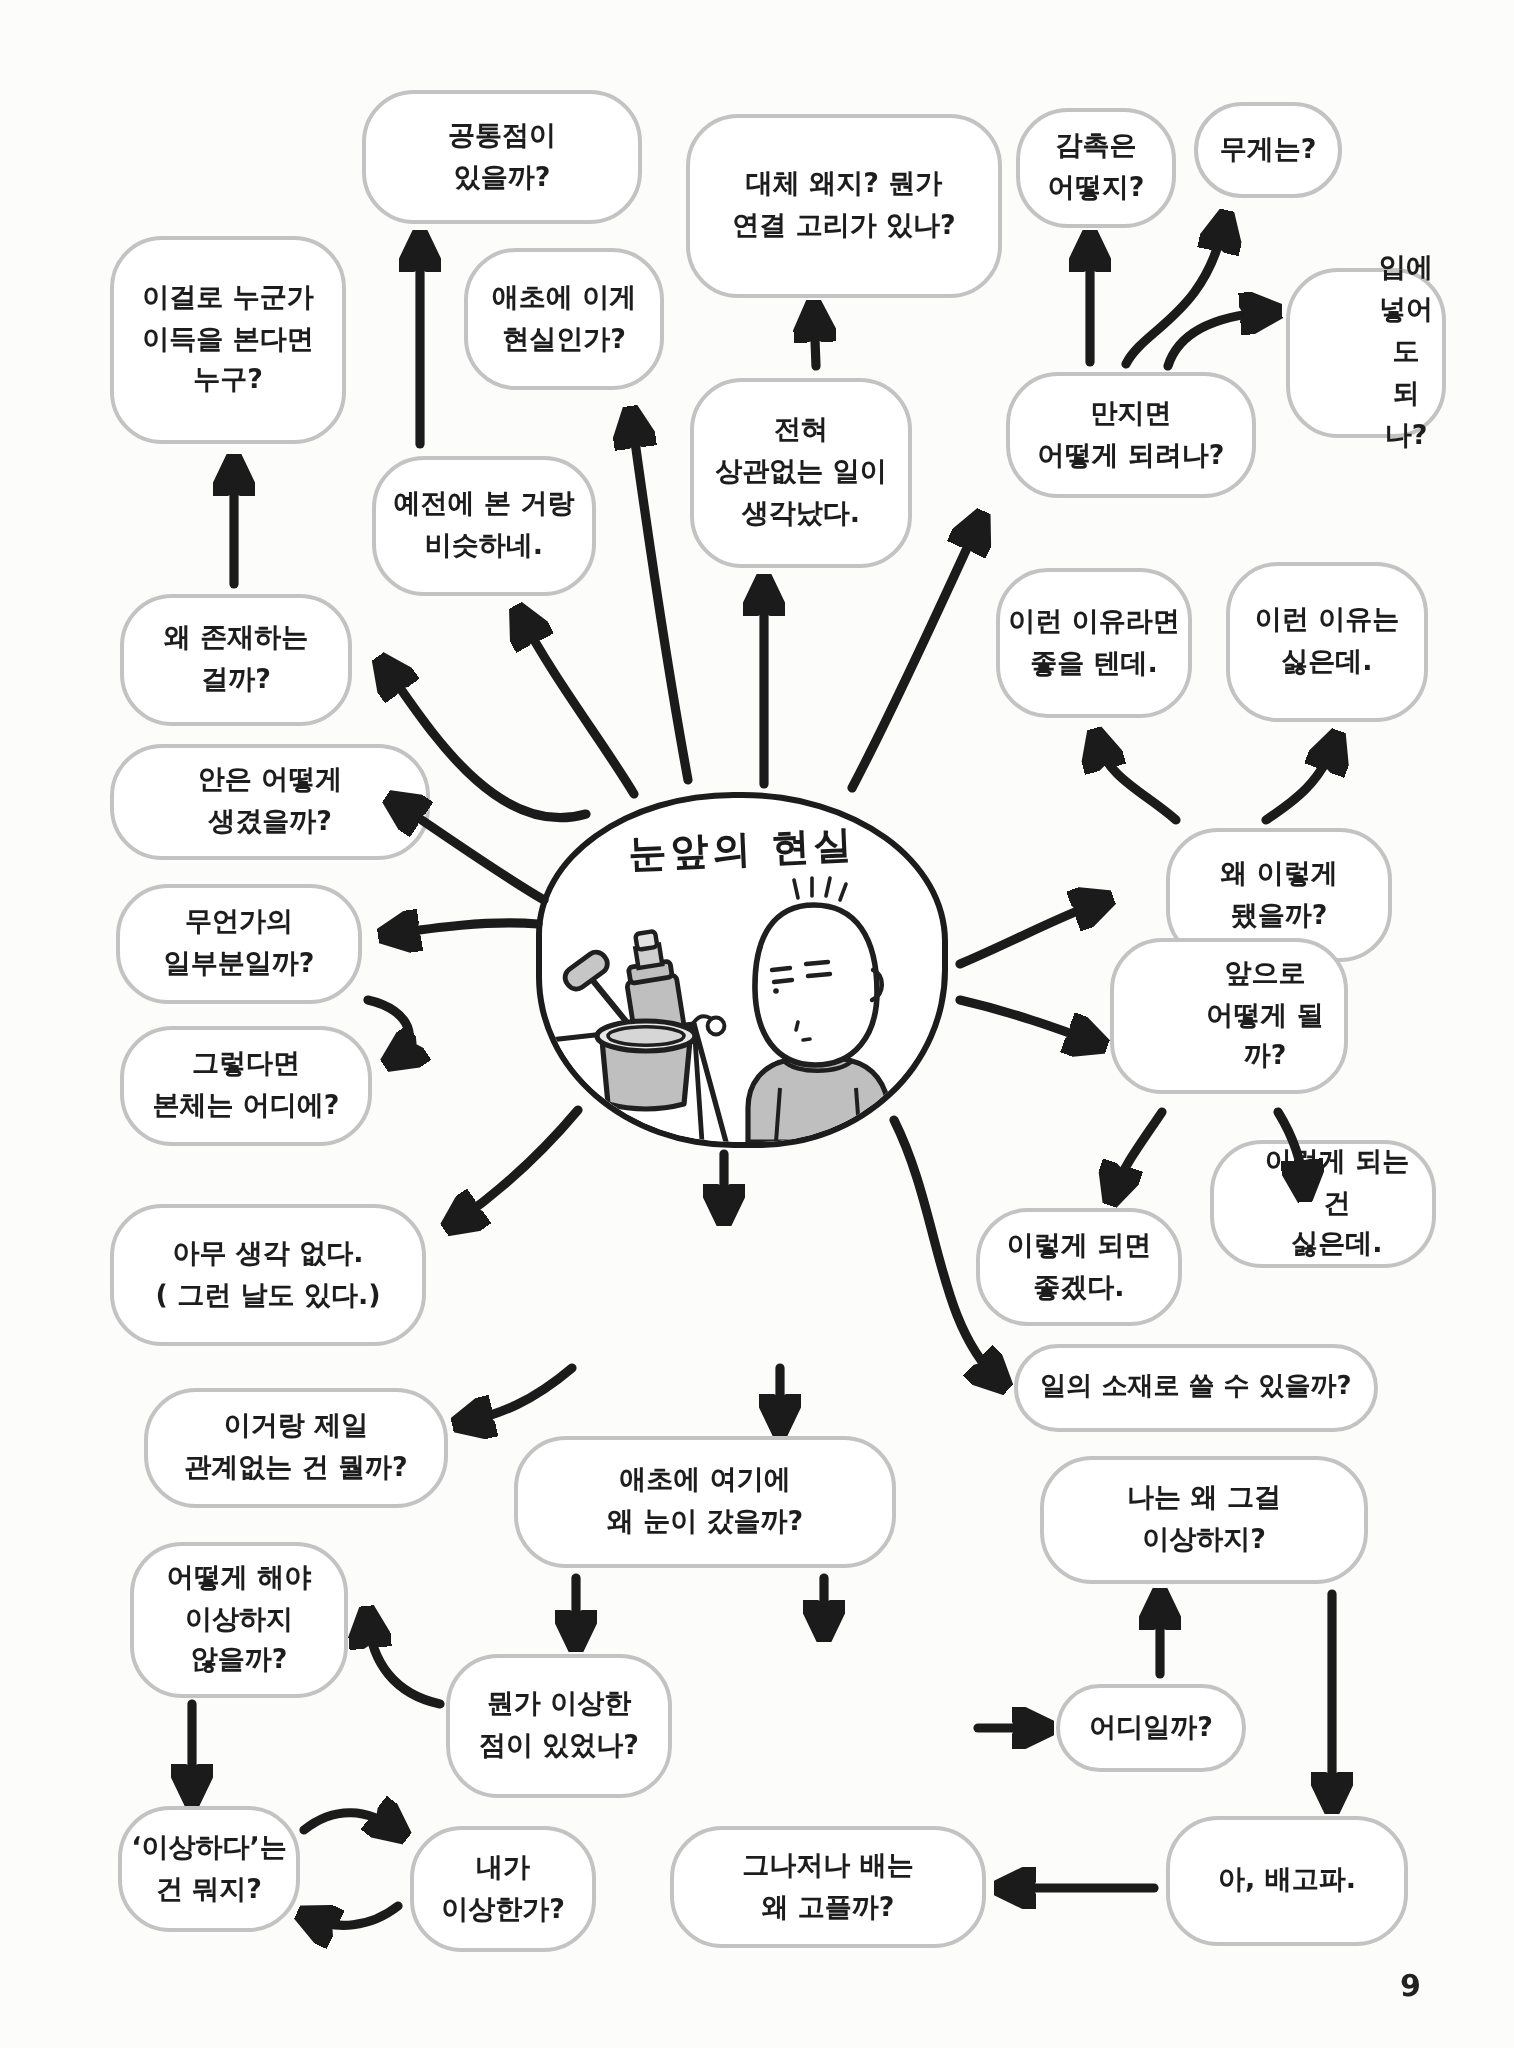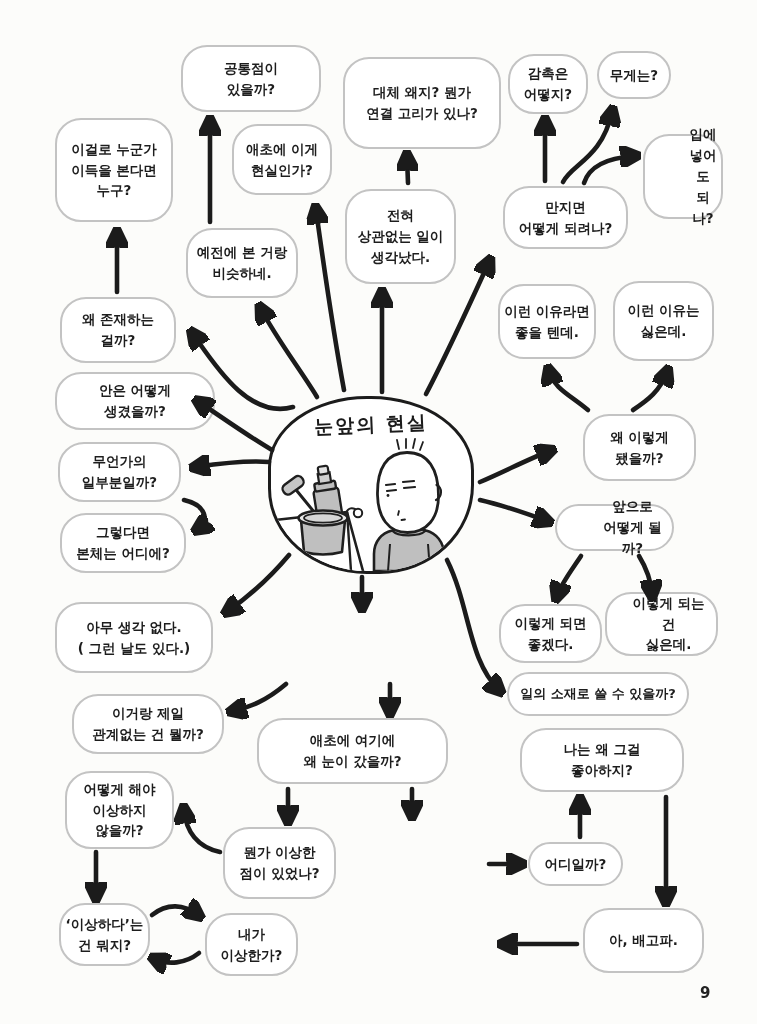--- a/index.html
+++ b/index.html
@@ -99,45 +99,47 @@
   <div class="box" style="left:58px;  top:442px; width:123px; height:60px;">무언가의
 일부분일까?</div>
   <div class="box" style="left:60px;  top:513px; width:126px; height:60px;">그렇다면
 본체는 어디에?</div>
   <div class="box" style="left:498px; top:284px; width:98px;  height:75px;">이런 이유라면
 좋을 텐데.</div>
   <div class="box" style="left:613px; top:281px; width:101px; height:80px;">이런 이유는
 싫은데.</div>
   <div class="box" style="left:558px; top:414px; width:113px; height:67px;margin-left:25px;">왜 이렇게
 됐을까?</div>
-  <div class="box" style="left:555px; top:504px; width:119px; height:47px;padding-left:40px;">앞으로
+  <div class="box" style="left:555px; top:469px; width:119px; height:78px;padding-left:40px;">앞으로
 어떻게 될까?</div>
   <div class="box" style="left:55px;  top:602px; width:158px; height:71px;">아무 생각 없다.
 ( 그런 날도 있다.)</div>
-  <div class="box" style="left:488px; top:604px; width:103px; height:59px;margin-left:11px;">이렇게 되면
+  <div class="box" style="left:488px; top:604px; width:103px; height:59px;">이렇게 되면
 좋겠다.</div>
-  <div class="box" style="left:605px; top:592px; width:113px; height:64px;padding-left:18px;">이렇게 되는 건
+  <div class="box" style="left:605px; top:570px; width:113px; height:64px;padding-left:18px;">이렇게 되는 건
 싫은데.</div>
   <div class="box sm" style="left:507px; top:672px; width:182px; height:44px;">일의 소재로 쓸 수 있을까?</div>
   <div class="box" style="left:72px;  top:694px; width:152px; height:60px;">이거랑 제일
 관계없는 건 뭘까?</div>
   <div class="box" style="left:257px; top:718px; width:191px; height:66px;">애초에 여기에
 왜 눈이 갔을까?</div>
   <div class="box" style="left:520px; top:728px; width:164px; height:64px;">나는 왜 그걸
-좋아하지?</div>
+이상하지?</div>
   <div class="box" style="left:65px;  top:771px; width:109px; height:78px;">어떻게 해야
 이상하지
 않을까?</div>
   <div class="box" style="left:223px; top:827px; width:113px; height:72px;">뭔가 이상한
 점이 있었나?</div>
   <div class="box" style="left:528px; top:842px; width:95px;  height:44px;">어디일까?</div>
   <div class="box" style="left:59px;  top:903px; width:91px;  height:63px;">‘이상하다’는
 건 뭐지?</div>
   <div class="box" style="left:205px; top:913px; width:93px;  height:63px;">내가
 이상한가?</div>
+  <div class="box" style="left:335px; top:913px; width:158px; height:61px;">그나저나 배는
+왜 고플까?</div>
   <div class="box" style="left:583px; top:908px; width:121px; height:65px;">아, 배고파.</div>
 
   <div class="bubble">
     <div class="bubble-title">눈앞의 현실</div>
     <svg class="bubble-art" width="200" height="148" viewBox="0 0 200 148">
 
       <g>
         <path d="M4 97 L76 89 L92 148 L4 148 Z" fill="#ffffff" stroke="none"></path>
         <path d="M4 97 L76 89 L92 148" fill="none" stroke="#1f1f1f" stroke-width="2.6" stroke-linejoin="round" stroke-linecap="round"></path>
         <path d="M76 89 L80 148" fill="none" stroke="#1f1f1f" stroke-width="2.4" stroke-linecap="round"></path>

